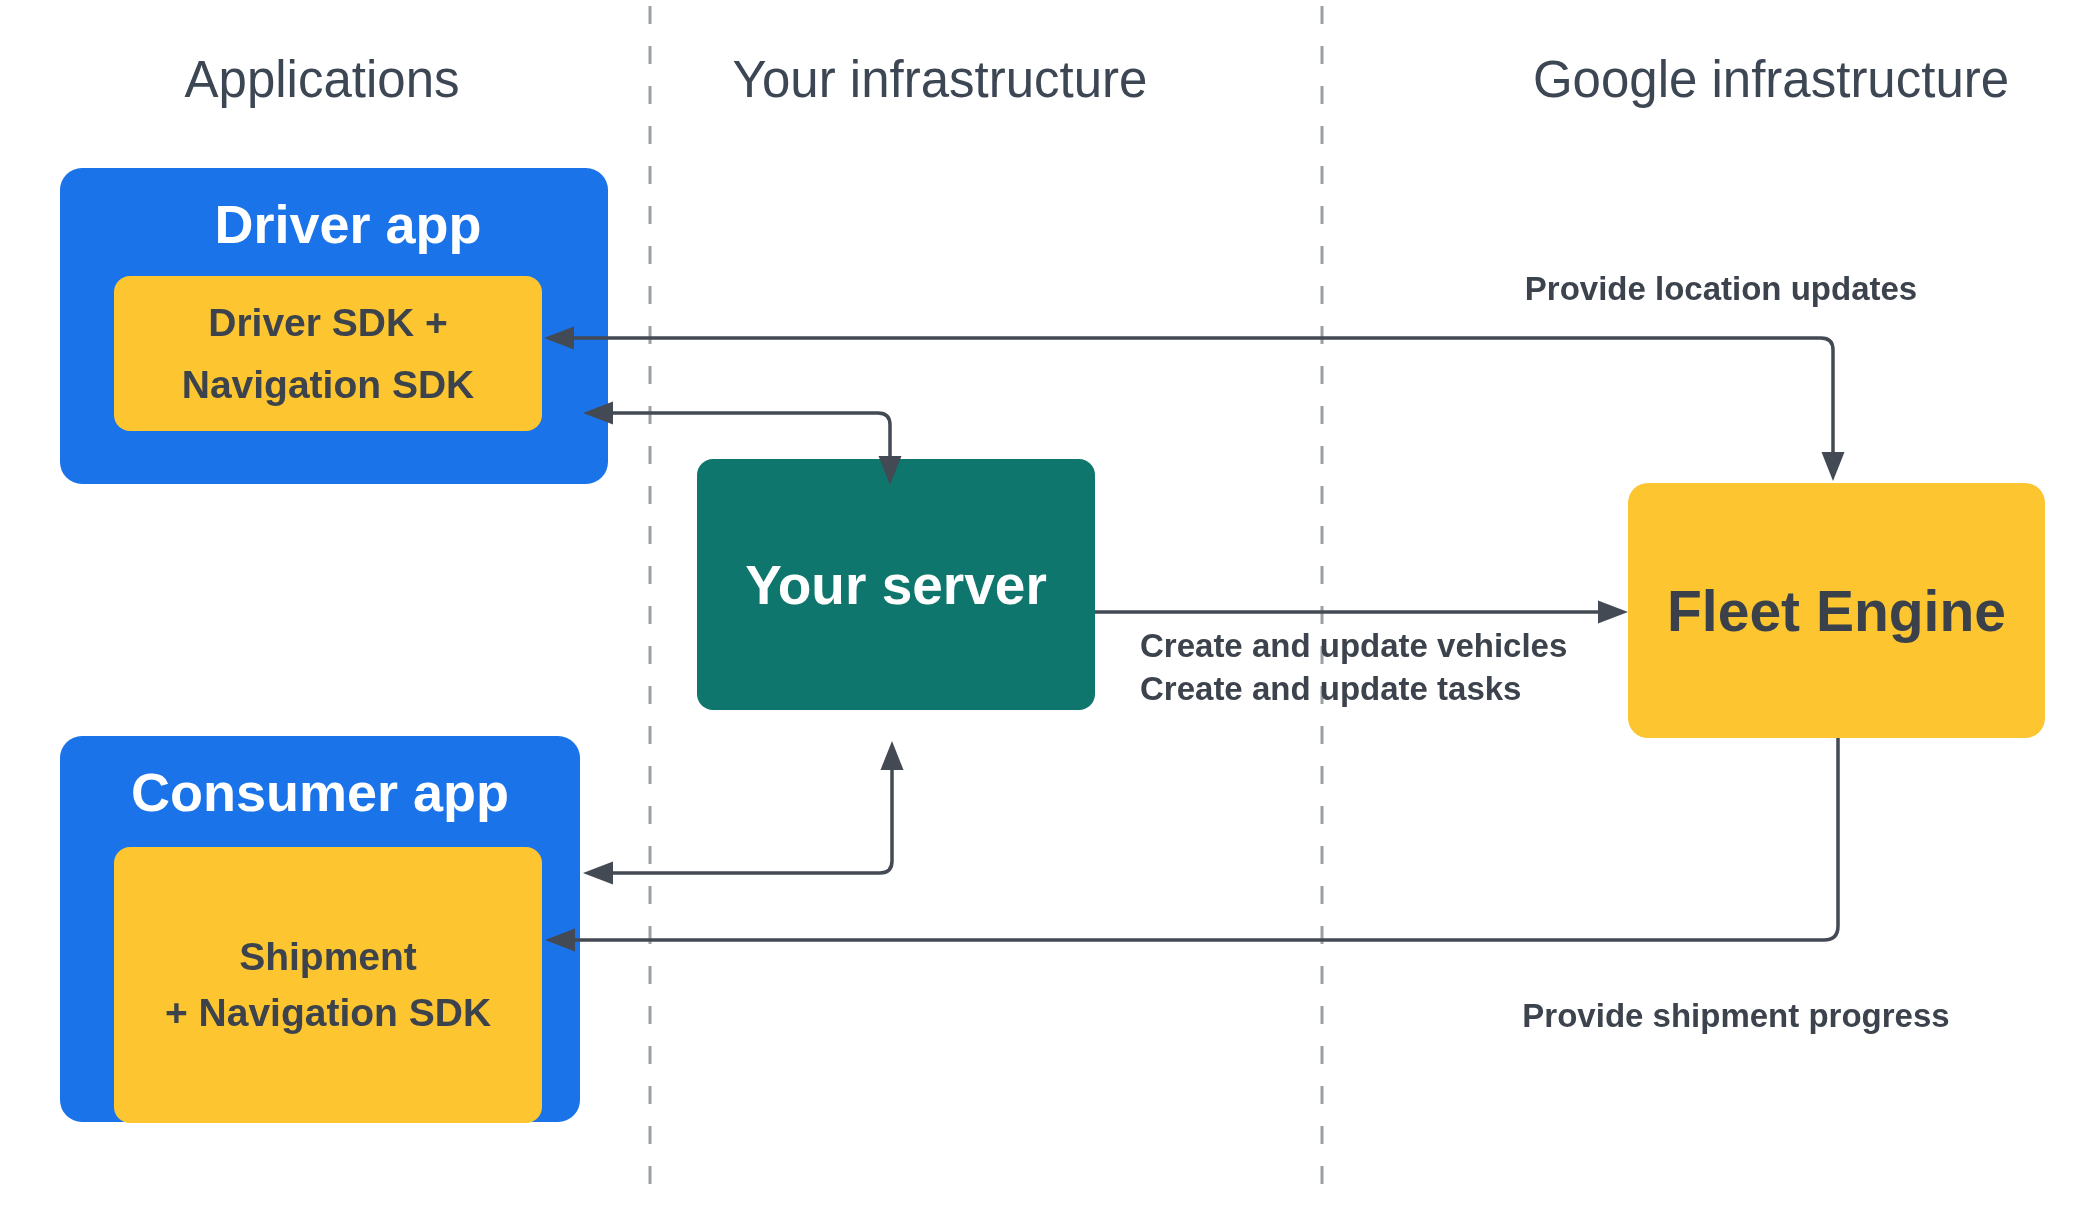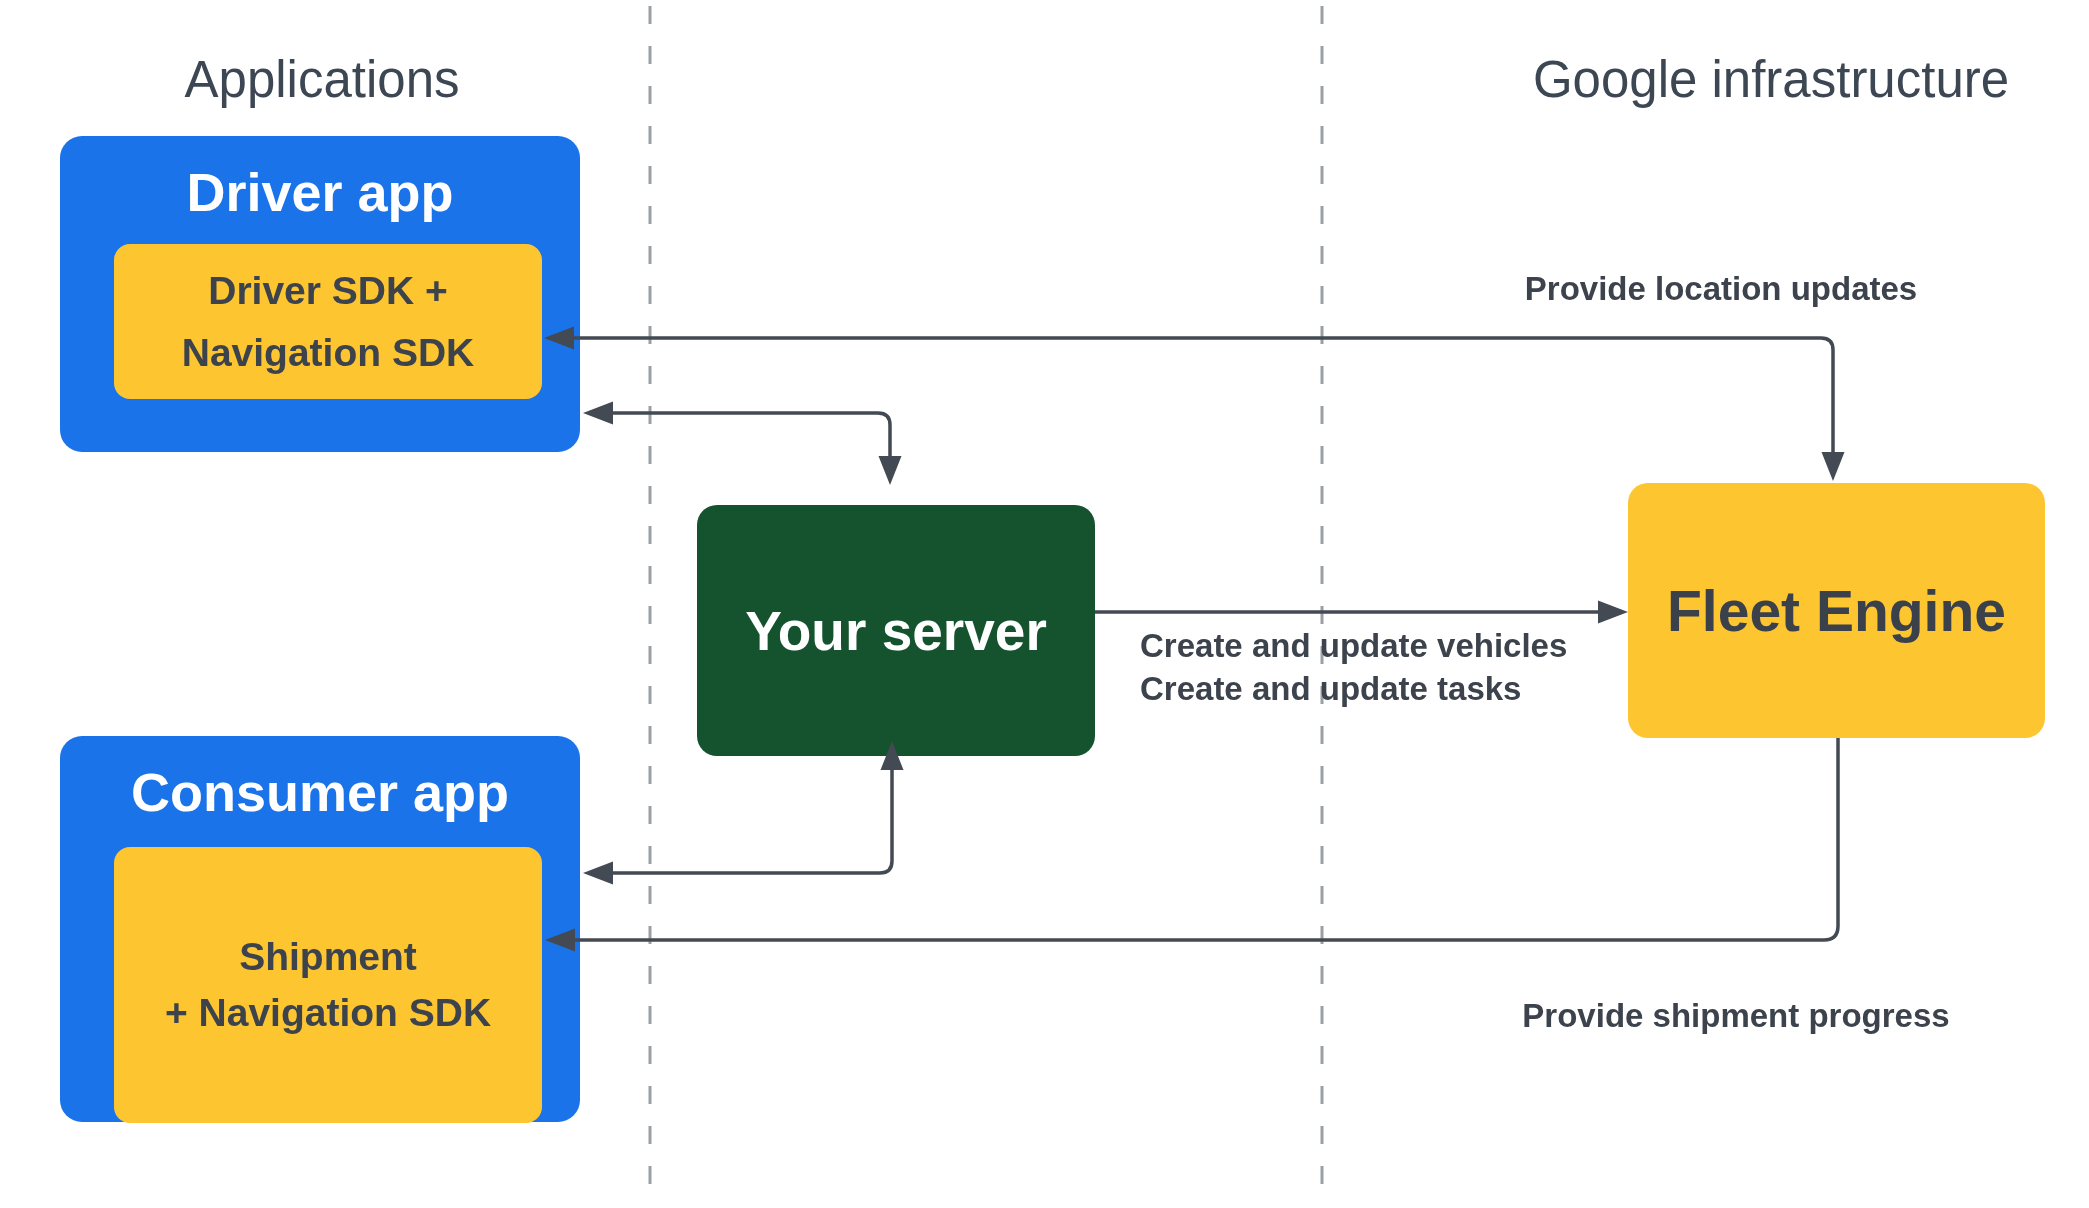--- a/index.html
+++ b/index.html
@@ -25,21 +25,21 @@
   .hdr-applications { left: 322px; }
   .hdr-your-infra   { left: 940px; }
   .hdr-google-infra { left: 1771px; }
 
   .app-box {
     position: absolute;
     background: #1a73e8;
     border-radius: 22px;
     z-index: 1;
   }
-  .box-driver   { left: 60px;  top: 136px; width: 520px; height: 316px; }
+  .box-driver   { left: 60px;  top: 168px; width: 520px; height: 316px; padding-left: 28px; }
   .box-consumer { left: 60px;  top: 688px; width: 520px; height: 386px; margin-top: 48px; }
   .app-title {
     margin-top: 24px;
     text-align: center;
     font-size: 54px;
     line-height: 64px;
     font-weight: 700;
     color: #ffffff;
     white-space: nowrap;
   }
@@ -65,22 +65,22 @@
     position: absolute;
     display: flex;
     align-items: center;
     justify-content: center;
     border-radius: 20px;
     font-weight: 700;
     white-space: nowrap;
     z-index: 1;
   }
   .box-server {
-    left: 697px; top: 505px; width: 398px; height: 251px;
-    background: #14532d; color: #ffffff; font-size: 55px;
+    left: 697px; top: 459px; width: 398px; height: 251px;
+    background: #0f766e; color: #ffffff; font-size: 55px; border-radius: 16px;
   }
   .box-fleet {
     left: 1628px; top: 483px; width: 417px; height: 255px;
     background: #fdc530; color: #3a414b; font-size: 57px;
   }
 
   svg.overlay {
     position: absolute;
     left: 0; top: 0;
     z-index: 5;
@@ -99,20 +99,21 @@
   .lbl-vehicles { left: 1140px; top: 625px; line-height: 41px; }
   .lbl-tasks    { left: 1140px; top: 668px; line-height: 41px; }
   .lbl-shipment { left: 1736px; top: 1016px; text-align: right; }
 </style>
 </head>
 <body>
 
 <div class="canvas">
 
   <div class="col-header hdr-applications">Applications</div>
+  <div class="col-header hdr-your-infra">Your infrastructure</div>
   <div class="col-header hdr-google-infra">Google infrastructure</div>
 
   <div class="app-box box-driver">
     <div class="app-title">Driver app</div>
     <div class="sdk-box sdk-driver">
       <div class="sdk-line">Driver SDK +</div>
       <div class="sdk-line">Navigation SDK</div>
     </div>
   </div>
 

